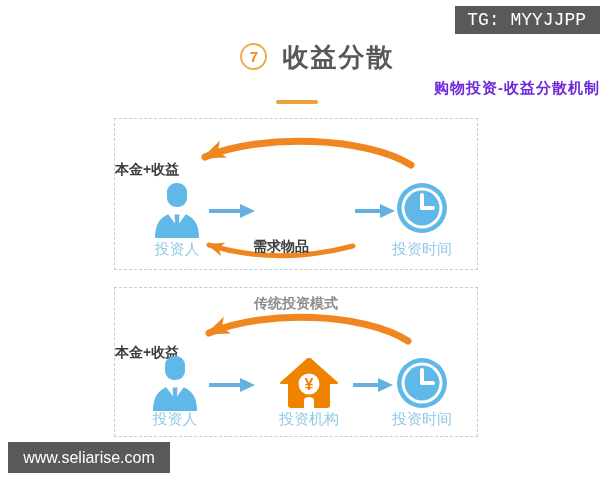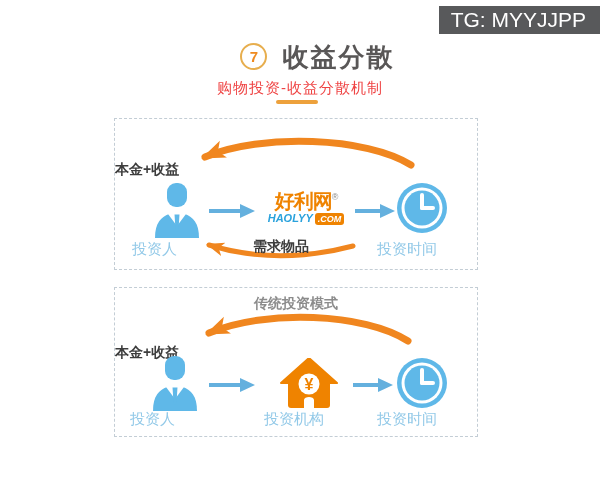--- a/index.html
+++ b/index.html
@@ -1,51 +1,51 @@
 <!DOCTYPE html>
 <html><head>
 <meta charset="utf-8">
 <style>
   html,body{margin:0;padding:0;background:#fff;}
   .stage{position:relative;width:600px;height:480px;background:#ffffff;overflow:hidden;
          font-family:"Liberation Sans","DejaVu Sans",sans-serif;}
 
   
   .tg-badge{position:absolute;top:6px;right:0;height:28px;line-height:28px;
-            background:#58595b;color:#ffffff;font-size:21px;padding:0 14px 0 12px;}
+            background:#58595b;color:#ffffff;font-size:18px;padding:0 14px 0 12px;font-family:Liberation Mono, monospace;}
   .watermark{position:absolute;left:8px;top:442px;width:162px;height:31px;line-height:31px;
              background:#58595b;color:#ffffff;font-size:16px;text-align:center;}
 
   
   .header{position:absolute;top:40px;left:0;width:600px;text-align:center;}
   .title-row{font-size:26px;color:#595757;letter-spacing:2px;font-weight:bold;padding-left:35px;}
   .num-circle{display:inline-block;width:23px;height:23px;line-height:23px;border:2px solid #e7ae4e;
               border-radius:50%;color:#ef8a1f;font-size:15px;font-weight:bold;letter-spacing:0;
               vertical-align:4px;margin-right:6px;text-align:center;}
-  .subtitle{margin-top:4px;font-size:15px;color:#ef4444;font-weight:normal;letter-spacing:1px;}
+  .subtitle{margin-top:4px;font-size:15px;color:#6d28d9;font-weight:bold;letter-spacing:1px;text-align:right;}
   .subtitle-underline{width:42px;height:4px;background:#eda13c;border-radius:2px;margin:2px auto 0 auto;
                       position:relative;left:-3px;}
 
   
   .panel{position:absolute;left:114px;width:362px;border:1px dashed #c3cdd5;background:#fff;}
   .panel-top{top:118px;height:150px;}
   .panel-bottom{top:287px;height:148px;}
   .panel-title{position:absolute;top:7px;left:0;width:100%;text-align:center;
                font-size:14px;font-weight:bold;}
   .panel-top .panel-title{color:#3d3d3d;}
   .panel-bottom .panel-title{color:#8c8c8c;}
   .arrow-layer{position:absolute;left:0;top:0;width:362px;height:150px;overflow:visible;pointer-events:none;}
   .return-label{position:absolute;left:0;width:100%;text-align:left;font-size:14px;
                 font-weight:bold;color:#3d3d3d;}
   .panel-top .return-label{top:42px;}
   .panel-bottom .return-label{top:56px;}
   .demand-label{position:absolute;left:106px;top:119px;font-size:14px;font-weight:bold;color:#3d3d3d;margin-left:32px;}
 
   .icon{position:absolute;}
-  .actor-label{position:absolute;font-size:15px;color:#92c9e8;text-align:left;width:90px;}
+  .actor-label{position:absolute;font-size:15px;color:#92c9e8;text-align:center;width:90px;}
 
   
   .logo{position:absolute;left:141px;top:72px;width:100px;text-align:center;line-height:1;}
   .logo-cn{font-size:20px;font-weight:bold;color:#ef8300;letter-spacing:-1px;white-space:nowrap;}
   .logo-reg{font-size:9px;color:#8a8a8a;vertical-align:8px;font-weight:normal;}
   .logo-en{margin-top:2px;font-size:11px;white-space:nowrap;}
   .logo-haolyy{color:#2aa2dc;font-weight:bold;font-style:italic;letter-spacing:0;}
   .logo-com{background:#ef8300;color:#ffffff;font-weight:bold;font-size:9px;border-radius:3px;
             padding:1px 3px;margin-left:2px;font-style:italic;}
 </style>
@@ -95,24 +95,20 @@
     <div class="demand-label">需求物品</div>
 
     <svg class="icon" style="left:38px;top:64px;" width="48" height="55" viewBox="0 0 48 55">
       <rect x="14" y="0" width="20" height="24" rx="9" fill="#5fb8e8"></rect>
       <path d="M2,55 C2,40 8,34 16,31 L32,31 C40,34 46,40 46,55 Z" fill="#5fb8e8"></path>
       <polygon points="15,31 24,43 33,31" fill="#ffffff"></polygon>
       <polygon points="21.5,31.5 26.5,31.5 25.5,47 24,50 22.5,47" fill="#5fb8e8"></polygon>
     </svg>
     <div class="actor-label" style="left:17px;top:121px;">投资人</div>
 
-    <div class="logo">
-      <div class="logo-cn"><span>好利网</span><span class="logo-reg">®</span></div>
-      <div class="logo-en"><span class="logo-haolyy">HAOLYY</span><span class="logo-com">.COM</span></div>
-    </div>
 
     <svg class="icon" style="left:282px;top:64px;" width="50" height="50" viewBox="0 0 50 50">
       <circle cx="25" cy="25" r="25" fill="#5fb8e8"></circle>
       <circle cx="25" cy="25" r="20.5" fill="#ffffff"></circle>
       <circle cx="25" cy="25" r="17.5" fill="#5fb8e8"></circle>
       <rect x="23" y="10" width="4" height="17" rx="2" fill="#ffffff"></rect>
       <rect x="23" y="23" width="15" height="4" rx="2" fill="#ffffff"></rect>
     </svg>
     <div class="actor-label" style="left:262px;top:121px;">投资时间</div>
   </div>
@@ -159,14 +155,15 @@
     <svg class="icon" style="left:282px;top:70px;" width="50" height="50" viewBox="0 0 50 50">
       <circle cx="25" cy="25" r="25" fill="#5fb8e8"></circle>
       <circle cx="25" cy="25" r="20.5" fill="#ffffff"></circle>
       <circle cx="25" cy="25" r="17.5" fill="#5fb8e8"></circle>
       <rect x="23" y="10" width="4" height="17" rx="2" fill="#ffffff"></rect>
       <rect x="23" y="23" width="15" height="4" rx="2" fill="#ffffff"></rect>
     </svg>
     <div class="actor-label" style="left:262px;top:122px;">投资时间</div>
   </div>
 
+  <div class="watermark">www.seliarise.com</div>
 
 </div>
 
 </body></html>

